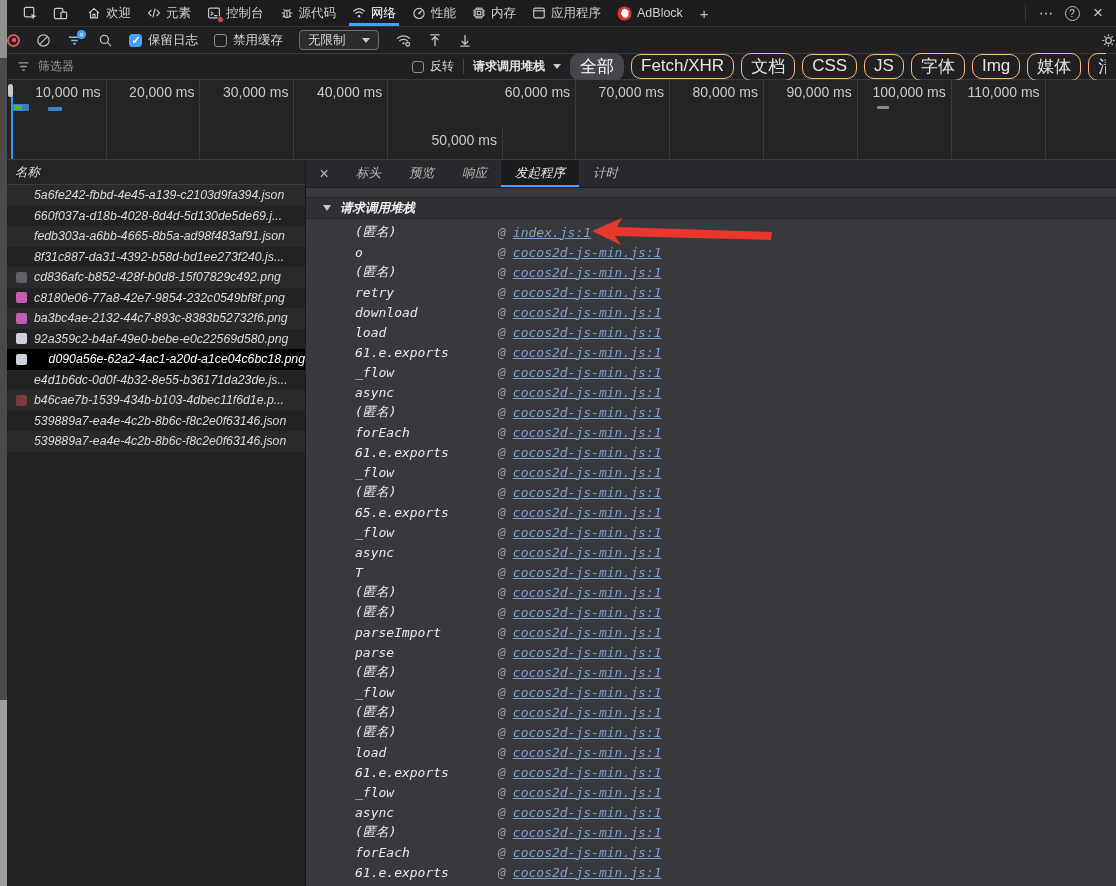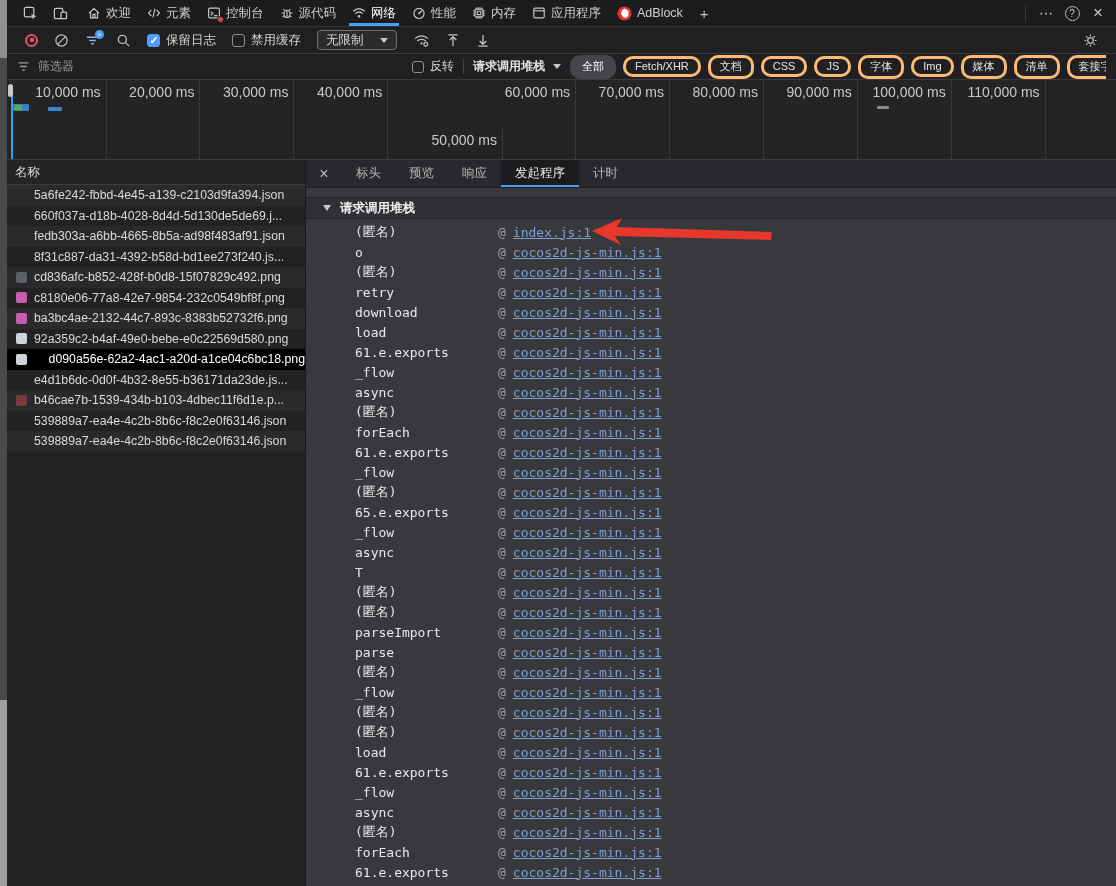--- a/index.html
+++ b/index.html
@@ -30,50 +30,50 @@
   .tab.active { color:#ffffff; }
   .tab.active::after { content:""; position:absolute; left:5px; right:5px; bottom:0; height:3px; background:#4a9eff; }
   .badge-dot { position:absolute; right:-3px; bottom:-3px; width:7px; height:7px; border-radius:50%; background:#e0474f; border:1px solid #1c1c1e; }
   .plus-tab { padding:0 9px; font-size:15px; color:#c0c0c0; display:flex; align-items:center; }
   .topbar-right { margin-left:auto; display:flex; align-items:center; gap:2px; padding-right:6px; }
   .topbar-sep { width:1px; height:16px; background:#3a3a3c; margin:0 6px; }
   .win-glyph { width:24px; height:22px; display:flex; align-items:center; justify-content:center; font-size:14px; color:#c8c8c8; }
   .help-circle { width:15px; height:15px; border:1.3px solid #b8b8b8; border-radius:50%; font-size:10px; display:flex; align-items:center; justify-content:center; color:#c8c8c8; }
 
   
-  .toolbar { height:27px; flex:0 0 27px; background:#202022; border-bottom:1px solid #3a3a3c; display:flex; align-items:center; padding:0 18px; gap:16px; font-size:12.5px; }
+  .toolbar { height:27px; flex:0 0 27px; background:#202022; border-bottom:1px solid #3a3a3c; display:flex; align-items:center; padding:0 0; gap:16px; font-size:12.5px; }
   .rec { width:13px; height:13px; border:2px solid #e0565f; border-radius:50%; position:relative; }
   .rec::after { content:""; position:absolute; left:2.5px; top:2.5px; width:4px; height:4px; background:#e0565f; border-radius:1px; }
   .chk { display:flex; align-items:center; gap:6px; }
   .box { width:13px; height:13px; border-radius:3px; border:1px solid #8f8f8f; position:relative; flex:0 0 13px; }
   .box.checked { background:#4a9eff; border-color:#4a9eff; }
   .box.checked::after { content:"✓"; position:absolute; left:1.5px; top:-1px; color:#fff; font-size:11px; font-weight:bold; }
   .select { display:flex; align-items:center; gap:16px; border:1px solid #707074; border-radius:4px; background:#2b2b2e; padding:2px 8px; height:20px; }
   .caret-down { width:0; height:0; border-left:4px solid transparent; border-right:4px solid transparent; border-top:5px solid #c8c8c8; }
   .toolbar .right { margin-left:auto; }
 
   
   .filterbar { height:26px; flex:0 0 26px; background:#202022; border-bottom:1px solid #3a3a3c; display:flex; align-items:center; padding:0 10px; gap:9px; font-size:12px; }
   .filter-input { flex:0 0 386px; display:flex; align-items:center; gap:8px; color:#9b9b9b; }
   .fsep { width:1px; height:15px; background:#454548; }
   .addfilter { display:flex; align-items:center; gap:8px; color:#e0e0e0; }
   #pills { display:flex; gap:7px; align-items:center; overflow:hidden; flex:1; white-space:nowrap; }
-  .pill { border:3px solid #fdba74; border-radius:10px; padding:1px 9px 2px; color:#e3e3e3; font-size:11px; flex:0 0 auto; }
+  .pill { border:1px solid #fdba74; border-radius:10px; padding:1px 9px 2px; color:#e3e3e3; font-size:17px; flex:0 0 auto; }
   .pill.active { background:#45464a; border-color:#45464a; color:#fff; }
 
   
   .overview { height:80px; flex:0 0 80px; position:relative; background:#242426; border-bottom:1px solid #3d3d3f; overflow:hidden; }
   .tickcell { position:absolute; top:0; height:100%; border-right:1px solid #3a3a3c; }
   .tickcell span { position:absolute; top:4px; right:5px; font-size:14px; color:#c9c9c9; white-space:nowrap; }
   .ov-handle { position:absolute; left:1px; top:4px; width:5px; height:13px; border-radius:2.5px; background:#c9c9c9; z-index:3; }
   .ov-vline { position:absolute; left:4px; top:16px; width:2px; bottom:0; background:#2f9df4; z-index:2; }
   .mark { position:absolute; border-radius:1px; }
 
   
-  .main { flex:1; display:flex; min-height:0; }
+  .main { flex:1; display:flex; min-height:0;font-style:italic; }
 
   .list { width:299px; flex:0 0 299px; border-right:1px solid #19191b; background:#232325; display:flex; flex-direction:column; overflow:hidden; }
   .list-header { height:25px; flex:0 0 25px; line-height:25px; padding-left:8px; font-size:12.5px; color:#dcdcdc; border-bottom:1px solid #3d3d3f; background:#242426; }
   .row { height:20.5px; flex:0 0 20.5px; display:flex; align-items:center; font-size:12.3px; color:#dadada; padding-left:27px; position:relative; white-space:nowrap; overflow:hidden; }
   .row:nth-child(odd) { background:#2a2a2c; }
   .row:nth-child(even) { background:#222224; }
   .row.selected { background:#000000; color:#ffffff;justify-content:flex-end; }
   .thumb { position:absolute; left:9px; top:4.5px; width:11px; height:11px; border-radius:2px; }
 
   .detail { flex:1; background:#37393c; display:flex; flex-direction:column; position:relative; overflow:hidden; }

